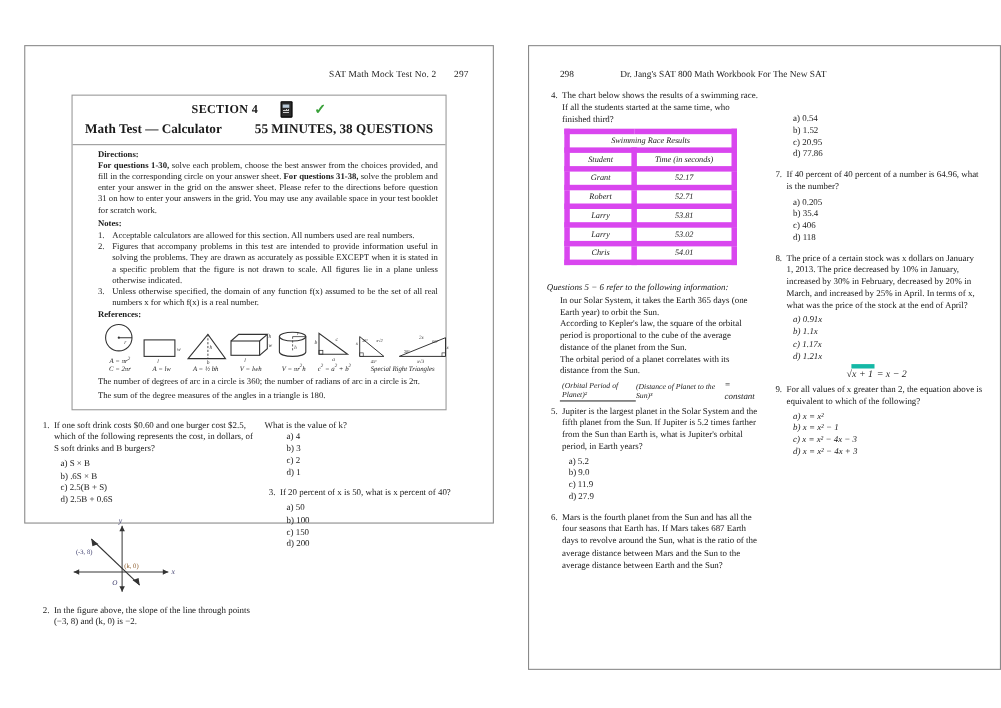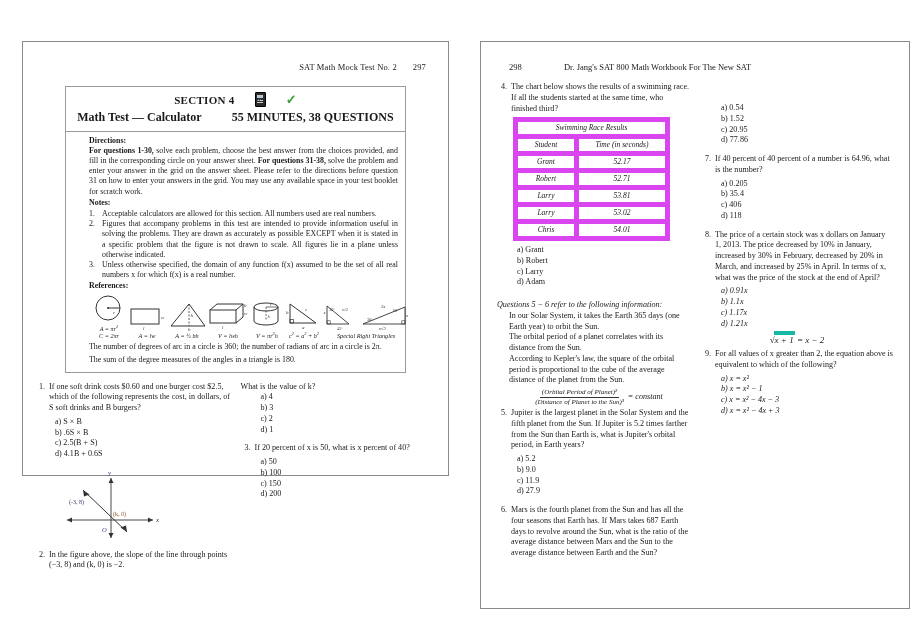--- a/index.html
+++ b/index.html
@@ -86,21 +86,21 @@
   .rcol{width:50%;font-size:8.1px;line-height:1.33;}
 
   table.race{border-collapse:collapse;margin:3px 0 4px 16px;font-size:7.5px;}
   table.race td,table.race th{border:5px solid #d946ef;padding:1px 4px;font-style:italic;text-align:center;font-weight:normal;}
   table.race th.title{font-style:italic;}
   table.race .stu{width:48px;}
   table.race .tm{width:78px;}
 
   .info-head{margin:4px 0 0 0;font-style:italic;}
   .info-body{padding-left:12px;}
-  .frac{display:flex;flex-direction:column;align-items:center;font-style:italic;font-size:7px;line-height:1.15;}
+  .frac{display:flex;align-items:center;font-style:italic;font-size:7px;line-height:1.15;}
   .frac .num{border-bottom:1px solid #333;padding:0 2px 0.5px 2px;}
   .frac .den{padding-top:0.5px;}
   .kepler{display:flex;align-items:center;gap:4px;justify-content:center;margin:2px 0 2px 0;}
   .sup{font-size:0.72em;vertical-align:super;}
   .eqline{text-align:center;font-size:9px;margin:6px 0 2px 0;font-style:italic;}
   .sqrt{border-top:4px solid #14b8a6;padding:0 1px;margin-left:-1px;}
   .gap{height:8px;}
 </style>
 </head>
 <body>
@@ -260,21 +260,21 @@
 
       <div class="qcol">
         <div class="q">
           <span class="qn">1.</span>
           <span class="qbody">If one soft drink costs $0.60 and one burger cost $2.5, which of the following represents the cost, in dollars, of S soft drinks and B burgers?</span>
         </div>
         <ul class="choices">
           <li>a)  S × B</li>
           <li>b)  .6S × B</li>
           <li>c)  2.5(B + S)</li>
-          <li>d)  4.1B + 0.6S</li>
+          <li>d)  2.5B + 0.6S</li>
         </ul>
 
         <div class="coordfig">
           <svg width="120" height="78" viewBox="0 0 120 78">
             <line x1="18" y1="56" x2="104" y2="56" stroke="#333" stroke-width="0.9"></line>
             <path d="M18 56 l5 -2.5 v5 z" fill="#333"></path>
               <path d="M104 56 l-5 -2.5 v5 z" fill="#333"></path>
             <line x1="62" y1="14" x2="62" y2="74" stroke="#333" stroke-width="0.9"></line>
             <path d="M62 14 l-2.5 5 h5 z" fill="#333"></path>
               <path d="M62 74 l-2.5 -5 h5 z" fill="#333"></path>
@@ -359,34 +359,28 @@
             <td>Larry</td>
             <td>53.02</td>
           </tr>
           <tr>
             <td>Chris</td>
             <td>54.01</td>
           </tr>
         </tbody>
           </table>
 
-        <ul class="choices">
-          <li>a)  Grant</li>
-          <li>b)  Robert</li>
-          <li>c)  Larry</li>
-          <li>d)  Adam</li>
-        </ul>
 
         <div class="gap"></div>
 
         <div class="info-head">Questions 5 − 6 refer to the following information:</div>
         <div class="info-body">
           <div>In our Solar System, it takes the Earth 365 days (one Earth year) to orbit the Sun.</div>
+          <div>According to Kepler's law, the square of the orbital period is proportional to the cube of the average distance of the planet from the Sun.</div>
           <div>The orbital period of a planet correlates with its distance from the Sun.</div>
-          <div>According to Kepler's law, the square of the orbital period is proportional to the cube of the average distance of the planet from the Sun.</div>
           <div class="kepler">
             <span class="frac">
               <span class="num">(Orbital Period of Planet)²</span>
               <span class="den">(Distance of Planet to the Sun)³</span>
             </span>
             <span class="italic">= constant</span>
           </div>
         </div>
 
         <div class="q">

